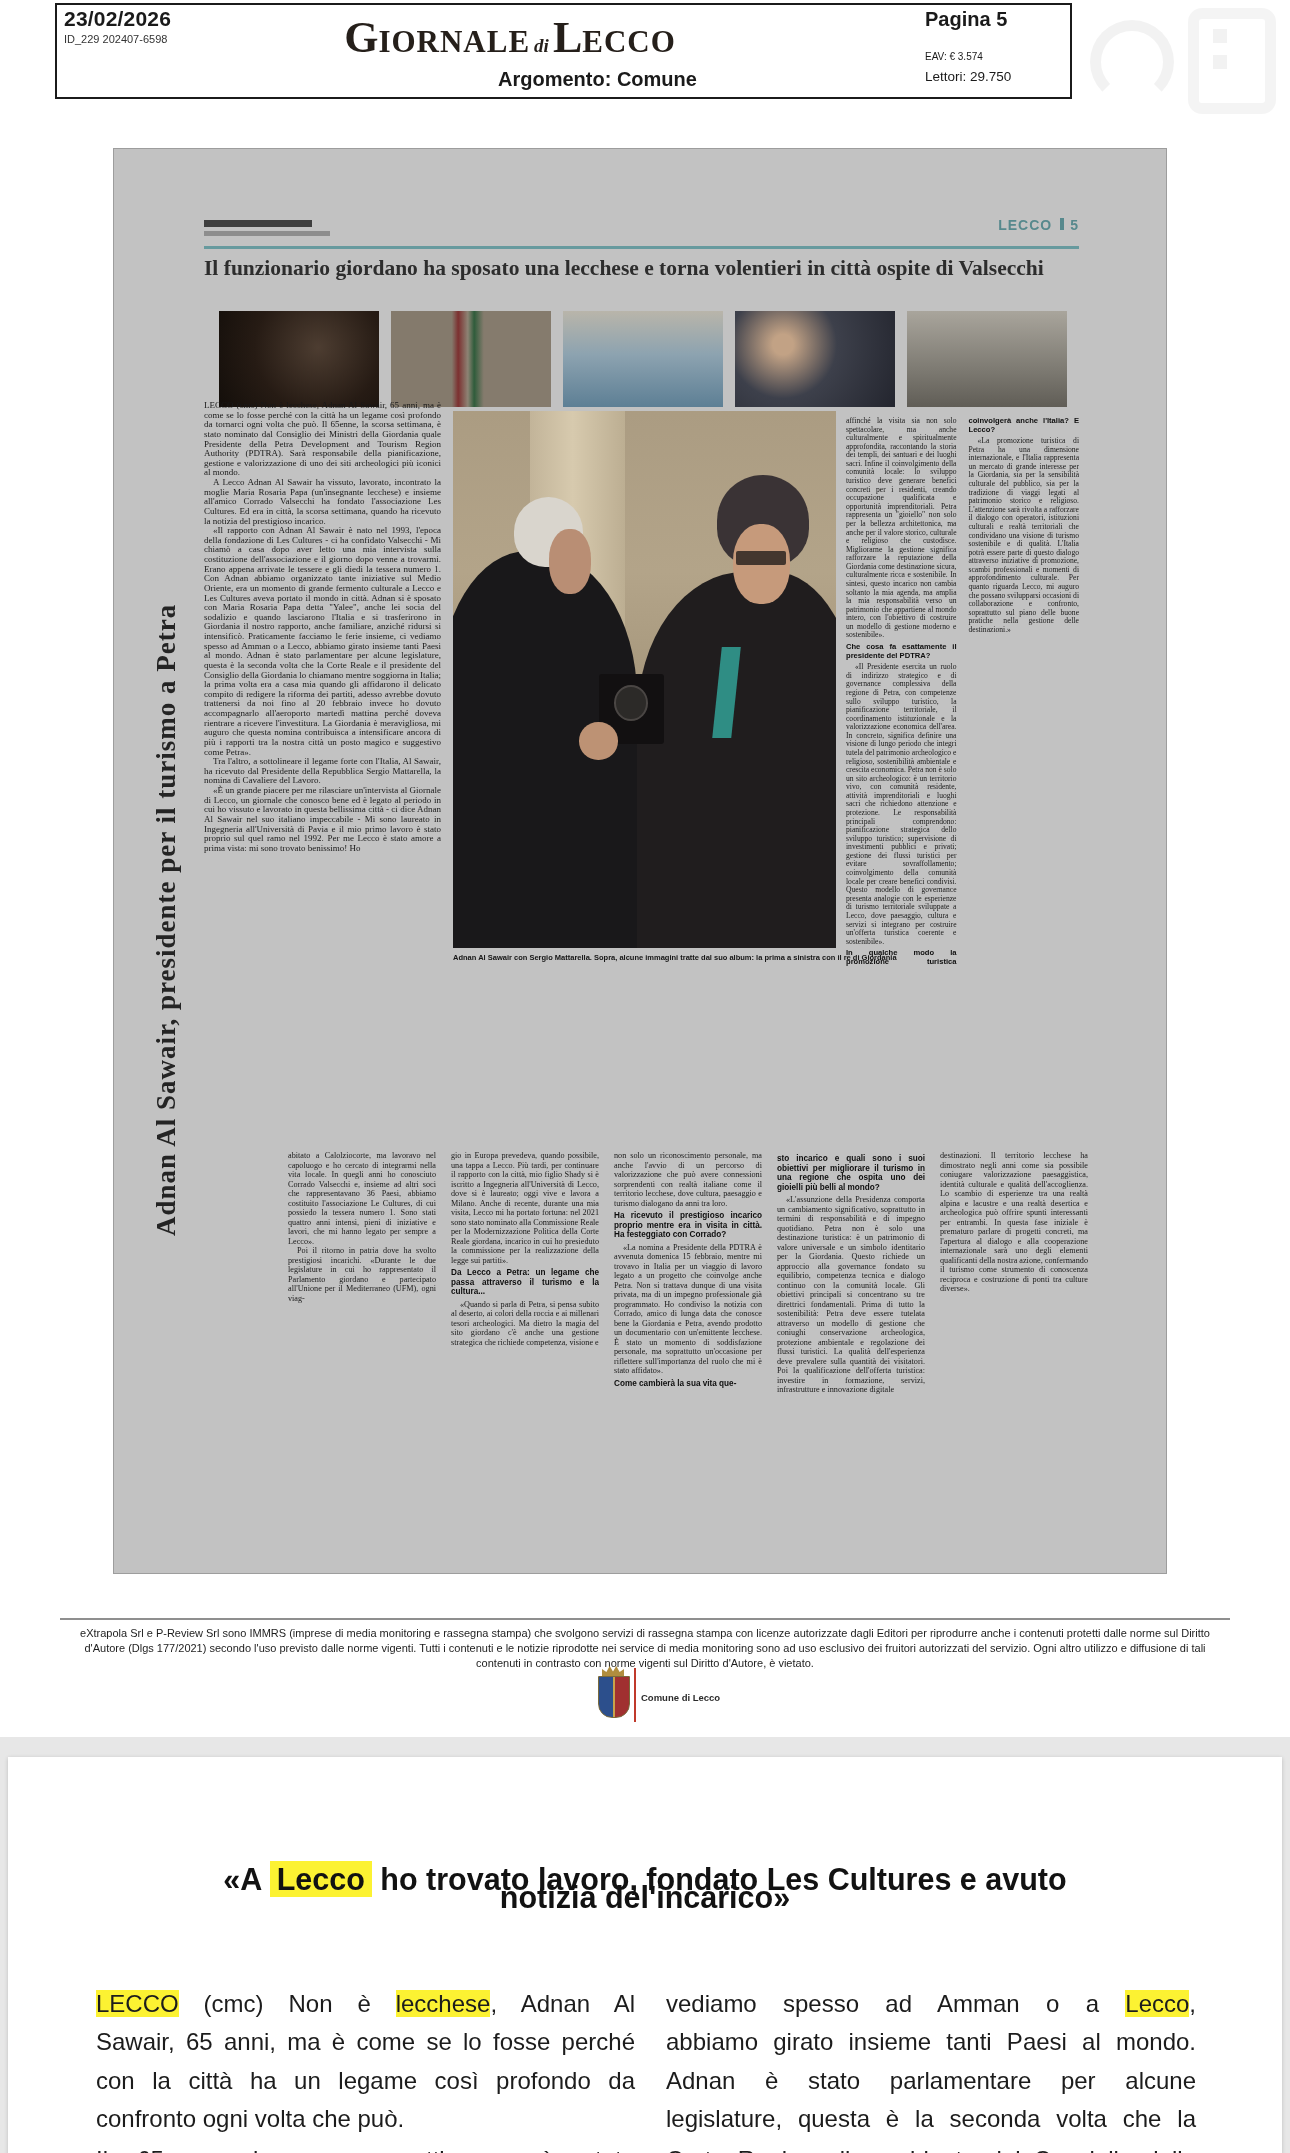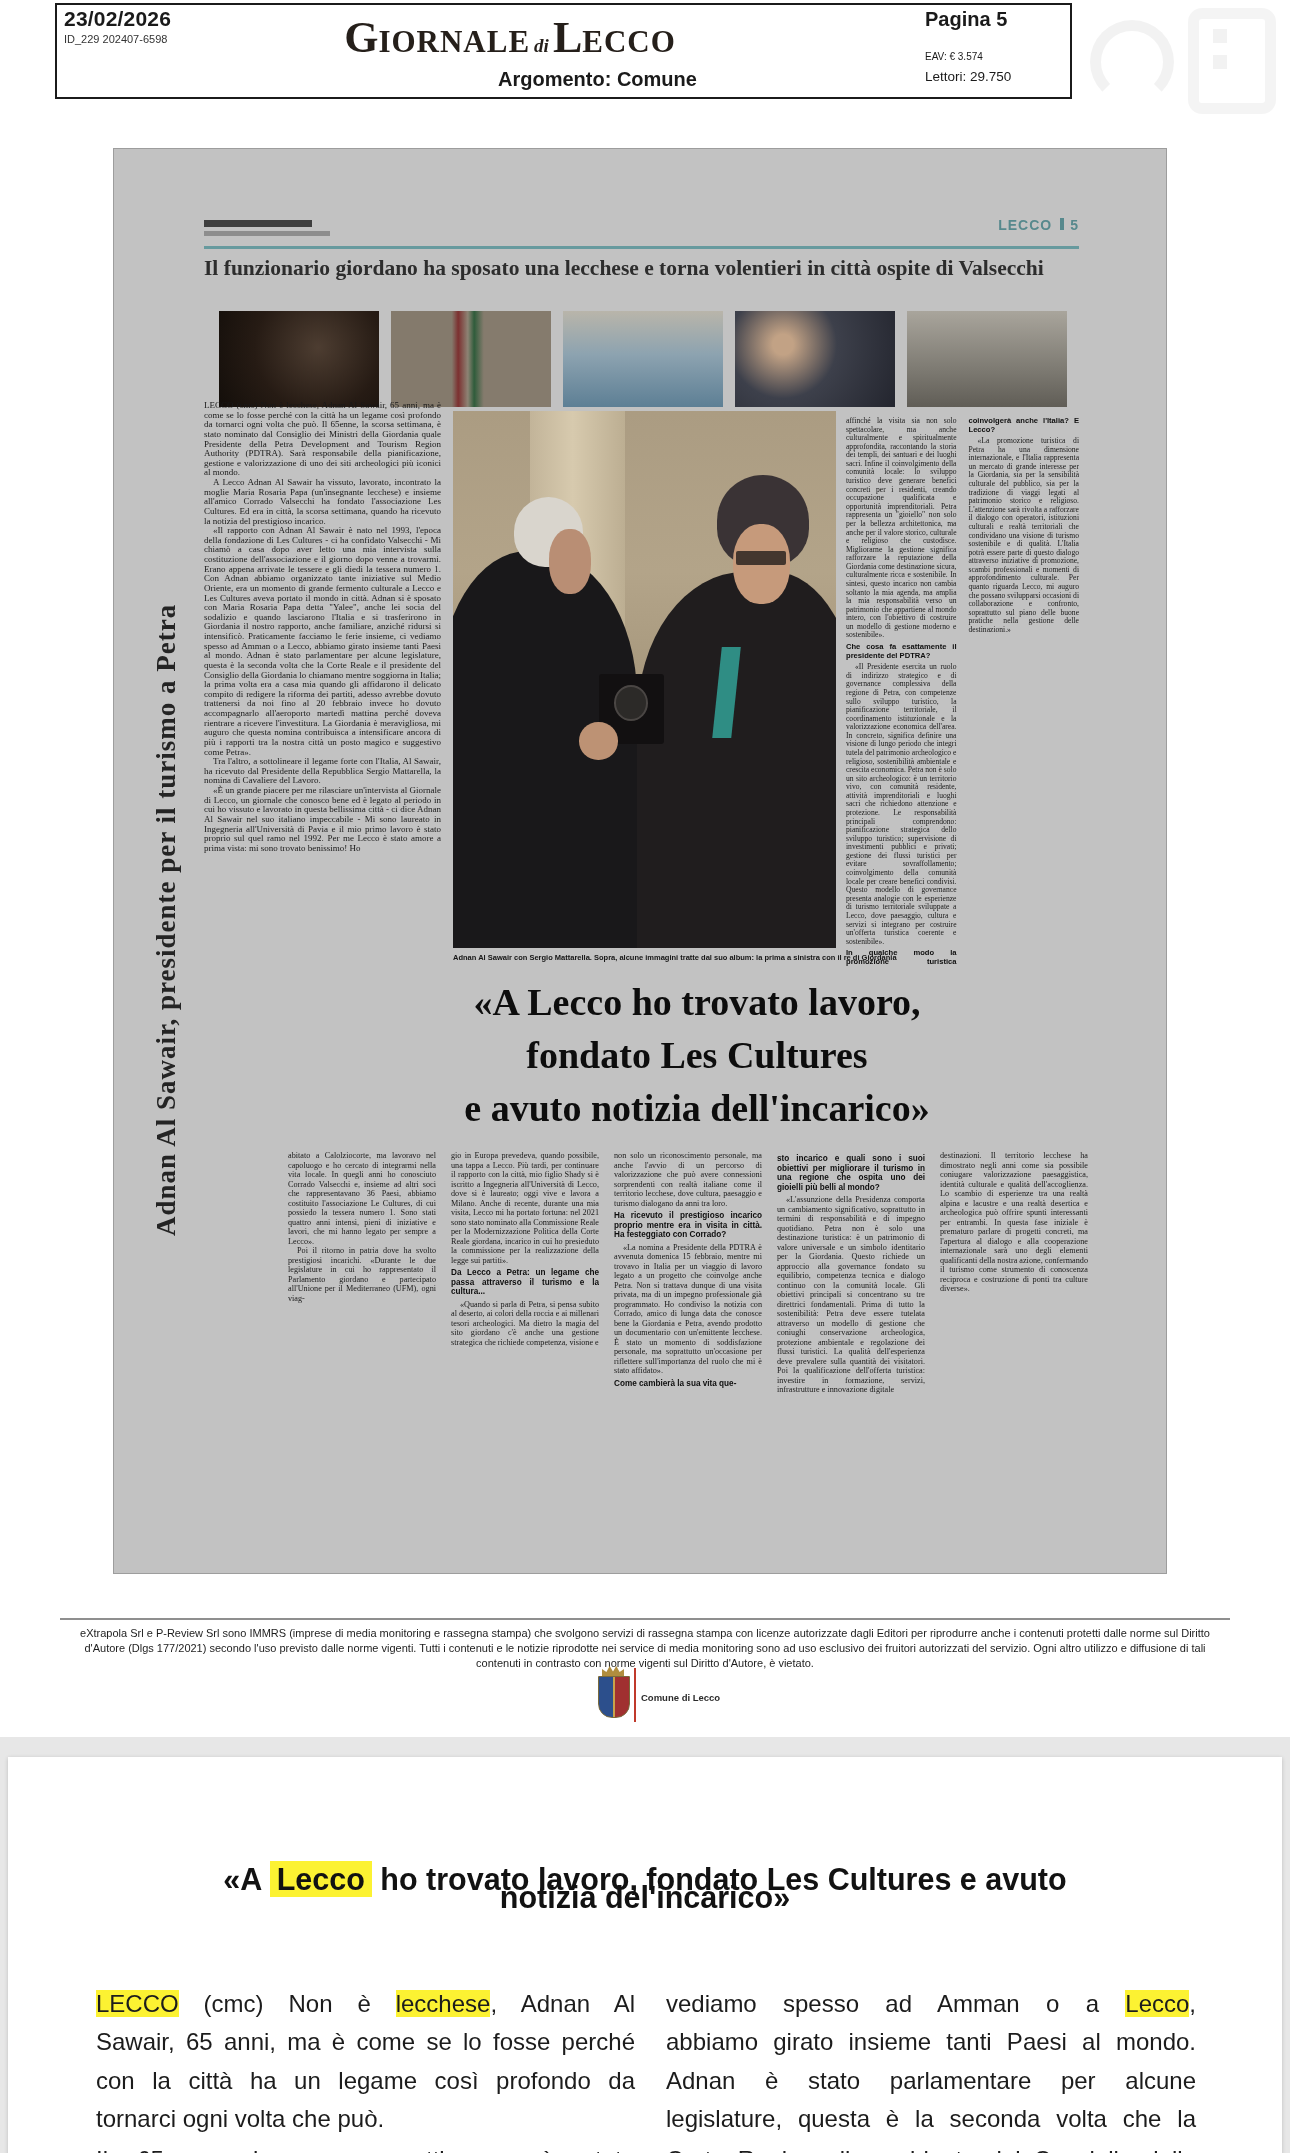--- a/index.html
+++ b/index.html
@@ -162,25 +162,20 @@
           <div class="abs hair-r"></div>
           <div class="abs face-r"></div>
         <div class="abs glasses"></div>
           <div class="abs tie"></div>
         <div class="abs camera"></div>
           <div class="abs lens"></div>
           <div class="abs hand"></div>
       </div>
       <div class="abs caption">Adnan Al Sawair con Sergio Mattarella. Sopra, alcune immagini tratte dal suo album: la prima a sinistra con il re di Giordania</div>
 
-      <div class="abs quote">
-        <div>«A Lecco ho trovato lavoro,</div>
-        <div>fondato Les Cultures</div>
-        <div>e avuto notizia dell'incarico»</div>
-      </div>
 
       <div class="abs news-col rightcols">
           <p>affinché la visita sia non solo spettacolare, ma anche culturalmente e spiritualmente approfondita, raccontando la storia dei templi, dei santuari e dei luoghi sacri. Infine il coinvolgimento della comunità locale: lo sviluppo turistico deve generare benefici concreti per i residenti, creando occupazione qualificata e opportunità imprenditoriali. Petra rappresenta un "gioiello" non solo per la bellezza architettonica, ma anche per il valore storico, culturale e religioso che custodisce. Migliorarne la gestione significa rafforzare la reputazione della Giordania come destinazione sicura, culturalmente ricca e sostenibile. In sintesi, questo incarico non cambia soltanto la mia agenda, ma amplia la mia responsabilità verso un patrimonio che appartiene al mondo intero, con l'obiettivo di costruire un modello di gestione moderno e sostenibile».</p>
           <p class="bld">Che cosa fa esattamente il presidente del PDTRA?</p>
           <p>«Il Presidente esercita un ruolo di indirizzo strategico e di governance complessiva della regione di Petra, con competenze sullo sviluppo turistico, la pianificazione territoriale, il coordinamento istituzionale e la valorizzazione economica dell'area. In concreto, significa definire una visione di lungo periodo che integri tutela del patrimonio archeologico e religioso, sostenibilità ambientale e crescita economica. Petra non è solo un sito archeologico: è un territorio vivo, con comunità residente, attività imprenditoriali e luoghi sacri che richiedono attenzione e protezione. Le responsabilità principali comprendono: pianificazione strategica dello sviluppo turistico; supervisione di investimenti pubblici e privati; gestione dei flussi turistici per evitare sovraffollamento; coinvolgimento della comunità locale per creare benefici condivisi. Questo modello di governance presenta analogie con le esperienze di turismo territoriale sviluppate a Lecco, dove paesaggio, cultura e servizi si integrano per costruire un'offerta turistica coerente e sostenibile».</p>
           <p class="bld">In qualche modo la promozione turistica coinvolgerà anche l'Italia? E Lecco?</p>
           <p>«La promozione turistica di Petra ha una dimensione internazionale, e l'Italia rappresenta un mercato di grande interesse per la Giordania, sia per la sensibilità culturale del pubblico, sia per la tradizione di viaggi legati al patrimonio storico e religioso. L'attenzione sarà rivolta a rafforzare il dialogo con operatori, istituzioni culturali e realtà territoriali che condividano una visione di turismo sostenibile e di qualità. L'Italia potrà essere parte di questo dialogo attraverso iniziative di promozione, scambi professionali e momenti di approfondimento culturale. Per quanto riguarda Lecco, mi auguro che possano svilupparsi occasioni di collaborazione e confronto, soprattutto sul piano delle buone pratiche nella gestione delle destinazioni.»</p>
         </div>
 
       <div class="abs bottomband">
@@ -221,20 +216,20 @@
   </div>
 </div>
 
 <div class="abs card2"></div>
 <div class="abs x-head x-head1"><span>«A </span><span class="hl">Lecco</span><span> ho trovato lavoro, fondato Les Cultures e avuto</span></div>
 <div class="abs x-head x-head2"><span>notizia del'incarico»</span></div>
 
 <div class="abs xline xl y0"><span class="hl">LECCO</span><span> (cmc) Non è </span><span class="hl">lecchese</span><span>, Adnan Al</span></div>
 <div class="abs xline xl y1"><span>Sawair, 65 anni, ma è come se lo fosse perché</span></div>
 <div class="abs xline xl y2"><span>con la città ha un legame così profondo da</span></div>
-<div class="abs xline xl y3 endline"><span>tornarci ogni volta che può.</span></div>
+<div class="abs xline xl y3 endline"><span>confronto ogni volta che può.</span></div>
 <div class="abs xline xl y4"><span>Il 65enne, la scorsa settimana, è stato</span></div>
 
 <div class="abs xline xr y0"><span>vediamo spesso ad Amman o a </span><span class="hl">Lecco</span><span>,</span></div>
 <div class="abs xline xr y1"><span>abbiamo girato insieme tanti Paesi al mondo.</span></div>
 <div class="abs xline xr y2"><span>Adnan è stato parlamentare per alcune</span></div>
 <div class="abs xline xr y3"><span>legislature, questa è la seconda volta che la</span></div>
 <div class="abs xline xr y4"><span>Corte Reale e il presidente del Consiglio della</span></div>
 
 </body></html>

